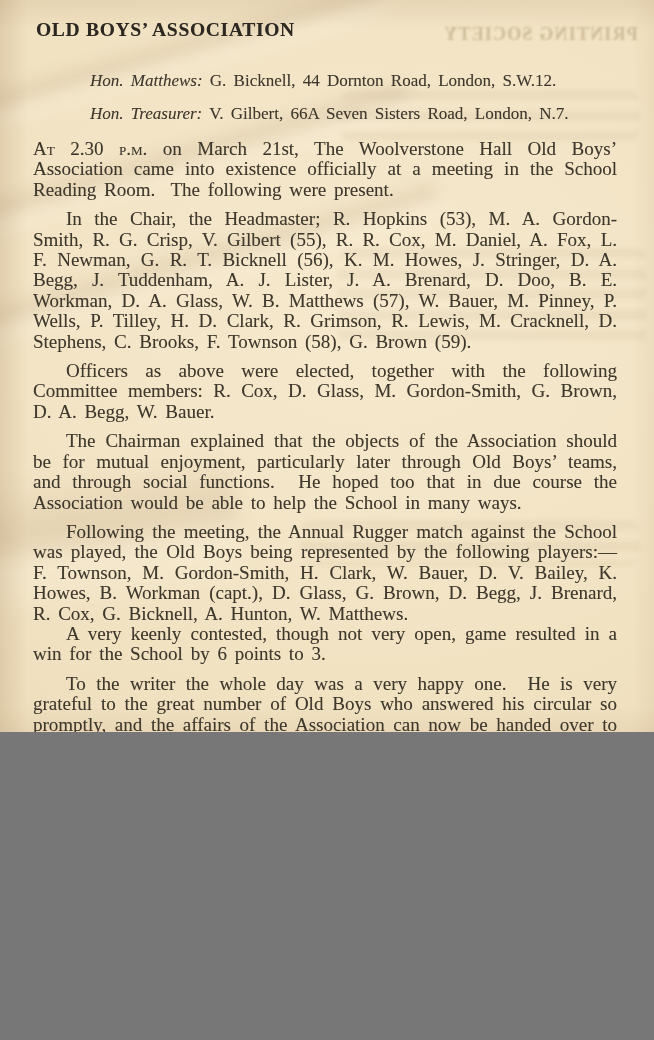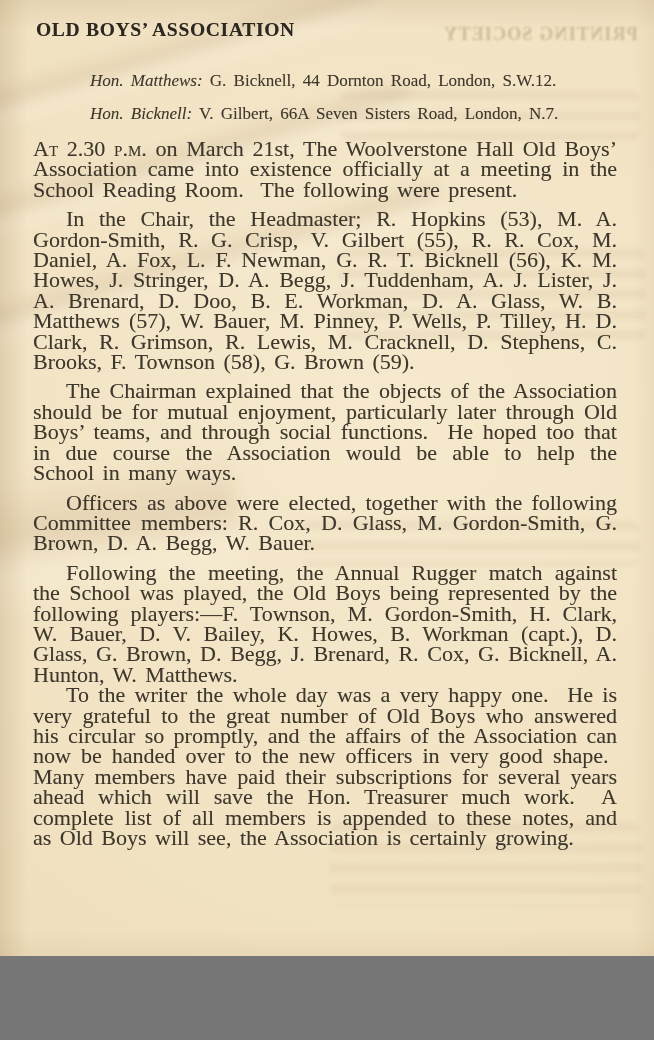--- a/index.html
+++ b/index.html
@@ -1,18 +1,18 @@
 <!DOCTYPE html>
 <html><head>
 <meta charset="utf-8">
 <style>
   html,body { margin:0; padding:0; background:#777; }
   .page {
     position:relative;
-    width:654px; height:956px;
+    width:654px; height:732px;
     margin:0 auto;
     overflow:hidden;
     background:
       radial-gradient(130% 95% at 58% 42%, #f6e9cd 0%, #f1e2c2 55%, #ebd9b5 100%);
     font-family:"Liberation Serif","DejaVu Serif",serif;
     color:#3e372c;
   }
   .overlay { position:absolute; pointer-events:none; }
   .vignette {
     inset:0;
@@ -68,21 +68,21 @@
     padding-left:68px; text-indent:-11px;
     margin-bottom:12px;
     font-size:17px; line-height:21px;
     text-align:justify; word-spacing:3px;
     text-shadow:.2px .3px .5px rgba(62,55,44,.3);
   }
   .officer i { font-style:italic; }
   .bodytext { margin-top:15px; }
   .bodytext p {
     margin:0 0 9px; text-indent:33px;
-    font-size:22px; line-height:20.4px;
+    font-size:19px; line-height:20.4px;
     text-align:justify; word-spacing:3px;
     text-shadow:.2px .3px .5px rgba(62,55,44,.3);
   }
   .bodytext p.opening { text-indent:0; }
   .bodytext p.tight { margin-bottom:0; }
   .sc { font-variant:small-caps; }
   .pagenum {
     position:absolute; left:36px; top:984px;
     font-size:14px; font-weight:bold; color:#332d24;
     text-shadow:.2px .3px .5px rgba(51,45,36,.35);
@@ -106,36 +106,37 @@
   <main class="content">
 
     <h1 class="title">OLD BOYS’ ASSOCIATION</h1>
 
     <section class="officers">
       <div class="officer">
         <i>Hon. Matthews:</i>
         <span>G. Bicknell, 44 Dornton Road, London, S.W.12.</span>
       </div>
       <div class="officer">
-        <i>Hon. Bicknell:</i>
+        <i>Hon. Treasurer:</i>
         <span>V. Gilbert, 66A Seven Sisters Road, London, N.7.</span>
       </div>
     </section>
 
     <section class="bodytext">
       <p class="opening"><span class="sc">At 2.30 p.m.</span><span> on March 21st, The Woolverstone Hall Old Boys’ Association came into existence officially at a meeting in the School Reading Room.&nbsp; The following were present.</span></p>
 
       <p>In the Chair, the Headmaster; R. Hopkins (53), M. A. Gordon-Smith, R. G. Crisp, V. Gilbert (55), R. R. Cox, M. Daniel, A. Fox, L. F. Newman, G. R. T. Bicknell (56), K. M. Howes, J. Stringer, D. A. Begg, J. Tuddenham, A. J. Lister, J. A. Brenard, D. Doo, B. E. Workman, D. A. Glass, W. B. Matthews (57), W. Bauer, M. Pinney, P. Wells, P. Tilley, H. D. Clark, R. Grimson, R. Lewis, M. Cracknell, D. Stephens, C. Brooks, F. Townson (58), G. Brown (59).</p>
 
+      <p>Officers as above were elected, together with the following Committee members: R. Cox, D. Glass, M. Gordon-Smith, G. Brown, D. A. Begg, W. Bauer.</p>
+
       <p>The Chairman explained that the objects of the Association should be for mutual enjoyment, particularly later through Old Boys’ teams, and through social functions.&nbsp; He hoped too that in due course the Association would be able to help the School in many ways.</p>
-
-      <p>Officers as above were elected, together with the following Committee members: R. Cox, D. Glass, M. Gordon-Smith, G. Brown, D. A. Begg, W. Bauer.</p>
 
       <p class="tight">Following the meeting, the Annual Rugger match against the School was played, the Old Boys being represented by the following players:—F. Townson, M. Gordon-Smith, H. Clark, W. Bauer, D. V. Bailey, K. Howes, B. Workman (capt.), D. Glass, G. Brown, D. Begg, J. Brenard, R. Cox, G. Bicknell, A. Hunton, W. Matthews.</p>
 
+      <p>A very keenly contested, though not very open, game resulted in a win for the School by 6 points to 3.</p>
 
       <p>To the writer the whole day was a very happy one.&nbsp; He is very grateful to the great number of Old Boys who answered his circular so promptly, and the affairs of the Association can now be handed over to the new officers in very good shape.&nbsp; Many members have paid their subscriptions for several years ahead which will save the Hon. Treasurer much work.&nbsp; A complete list of all members is appended to these notes, and as Old Boys will see, the Association is certainly growing.</p>
 
     </section>
 
   </main>
 
   <div class="pagenum">46</div>
 
 </div>

